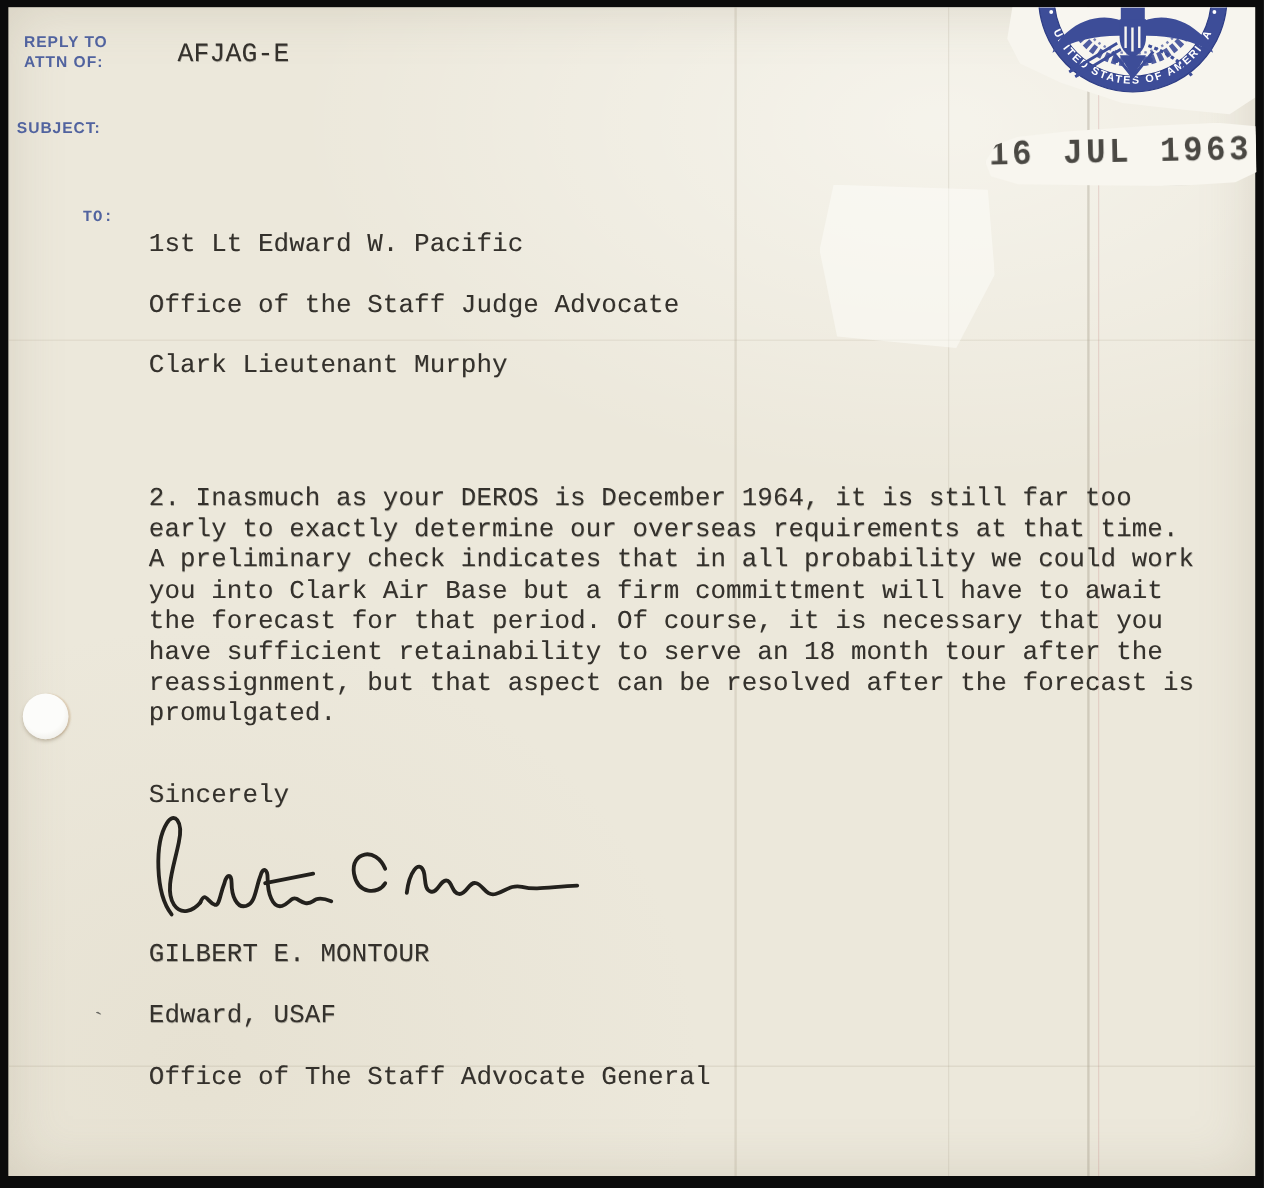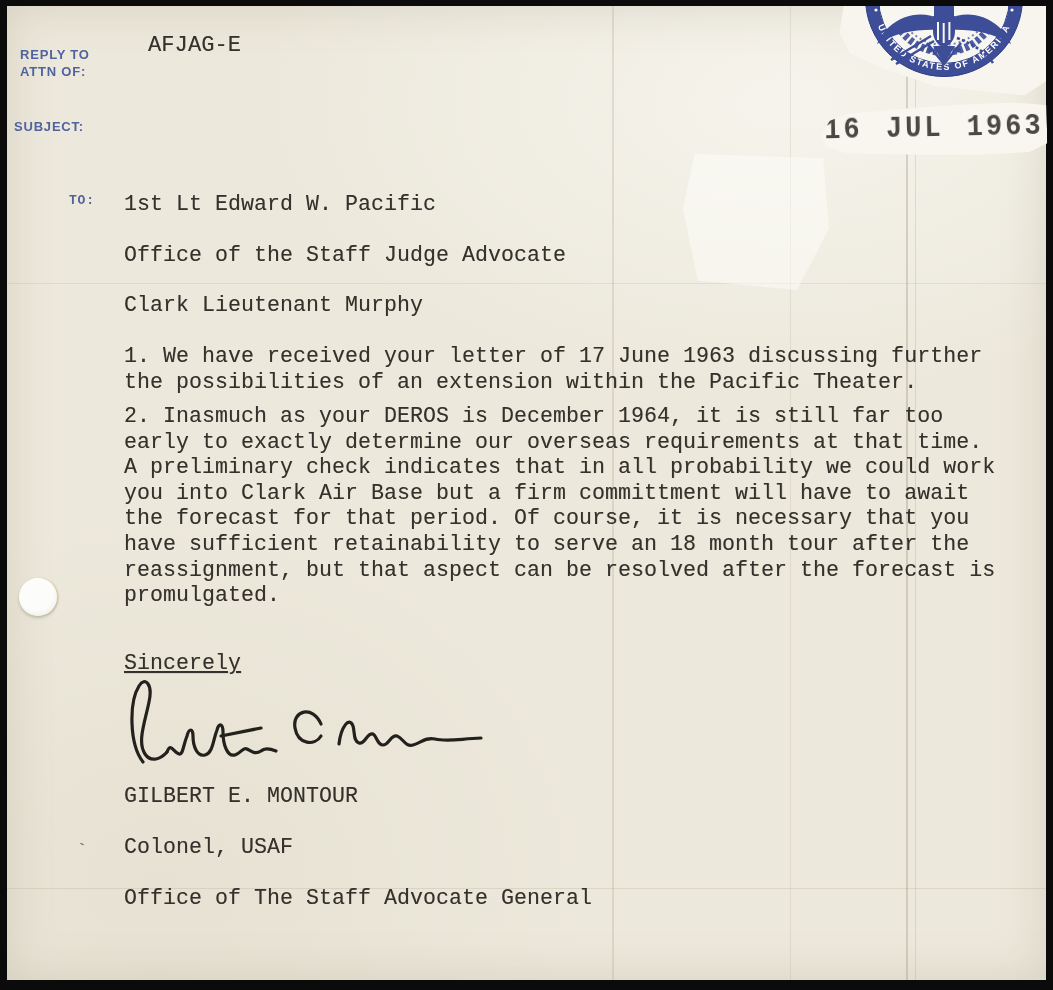--- a/index.html
+++ b/index.html
@@ -37,21 +37,20 @@
   
   .bluelabel {
     position: absolute;
     font-family: "Liberation Sans", sans-serif;
     font-size: 13px;
     font-weight: bold;
     letter-spacing: 0.8px;
     color: #51639f;
     line-height: 17px;
     white-space: pre-line;
-    margin-top: 20px;
   }
   .crease-v { position: absolute; top: 0; height: 100%; }
   .crease-h { position: absolute; left: 0; width: 100%; }
   .seal-piece {
     position: absolute;
     left: 826px; top: 0; width: 213px; height: 94px;
     background: #f7f5ee;
     clip-path: polygon(6% 0, 100% 0, 100% 80%, 90% 95%, 72% 91%, 48% 85%, 24% 67%, 8% 50%, 3% 28%, 5% 0);
   }
   .seal-piece svg { position: absolute; left: 0; top: 0; }
@@ -163,46 +162,44 @@
     </div>
 
     <div class="bluelabel" style="left:62px; top:166px;font-family:Liberation Mono, monospace;">TO:</div>
     <div class="typed" style="left:117px; top:160px;">
       <div>1st Lt Edward W. Pacific</div>
       <div>Office of the Staff Judge Advocate</div>
     </div>
 
     <div class="typed" style="left:117px; top:287px;">Clark Lieutenant Murphy</div>
 
-    <div class="typed" style="left:117px; top:338px; width:890px;">1.  We have received your letter of 17 June 1963 discussing further
-the possibilities of an extension within the Pacific Theater.</div>
     <div class="typed" style="left:117px; top:398px; width:890px;">2.  Inasmuch as your DEROS is December 1964, it is still far too
 early to exactly determine our overseas requirements at that time.
 A preliminary check indicates that in all probability we could work
 you into Clark Air Base but a firm committment will have to await
 the forecast for that period.  Of course, it is necessary that you
 have sufficient retainability to serve an 18 month tour after the
 reassignment, but that aspect can be resolved after the forecast is
 promulgated.</div>
 
-    <div class="typed" style="left:117px; top:645px;text-decoration:underline;">Sincerely</div>
+    <div class="typed" style="left:117px; top:645px;">Sincerely</div>
 
     <svg class="sig-svg" width="365" height="98" viewBox="0 0 365 98">
       <g fill="none" stroke="#23211d" stroke-width="3.2" stroke-linecap="round" stroke-linejoin="round">
         <path d="M18,90 C4,72 4,30 14,14 C20,4 28,12 24,30 C20,50 12,70 20,82 C26,91 36,87 42,80"></path>
         <path d="M42,80 C46,70 48,80 54,82 C58,83 58,74 62,64 C64,56 68,56 68,64 C68,74 72,85 80,83 C88,81 88,68 92,58 C94,50 98,52 98,60 C98,72 102,85 110,83 C116,81 118,75 122,77 C126,79 130,83 136,79 C140,75 146,77 151,79"></path>
         <path d="M96,64 L136,56"></path>
         <path d="M196,52 C188,33 167,38 170,56 C173,73 190,74 196,64"></path>
         <path d="M214,72 C216,55 224,44 228,54 C230,60 228,69 234,71 C240,73 242,60 248,62 C252,64 252,73 258,73 C264,73 266,62 272,64 C278,66 280,75 288,73 C296,71 300,65 310,67 C322,70 334,67 356,66"></path>
       </g>
     </svg>
 
     <div class="typed" style="left:117px; top:752px;">
       <div>GILBERT E. MONTOUR</div>
-      <div>Colonel, USAF</div>
+      <div>Edward, USAF</div>
       <div>Office of The Staff Advocate General</div>
     </div>
 
     <div class="punch-hole"></div>
 
     <div class="stray-mark">`</div>
 
   </div>
 </div>
 

